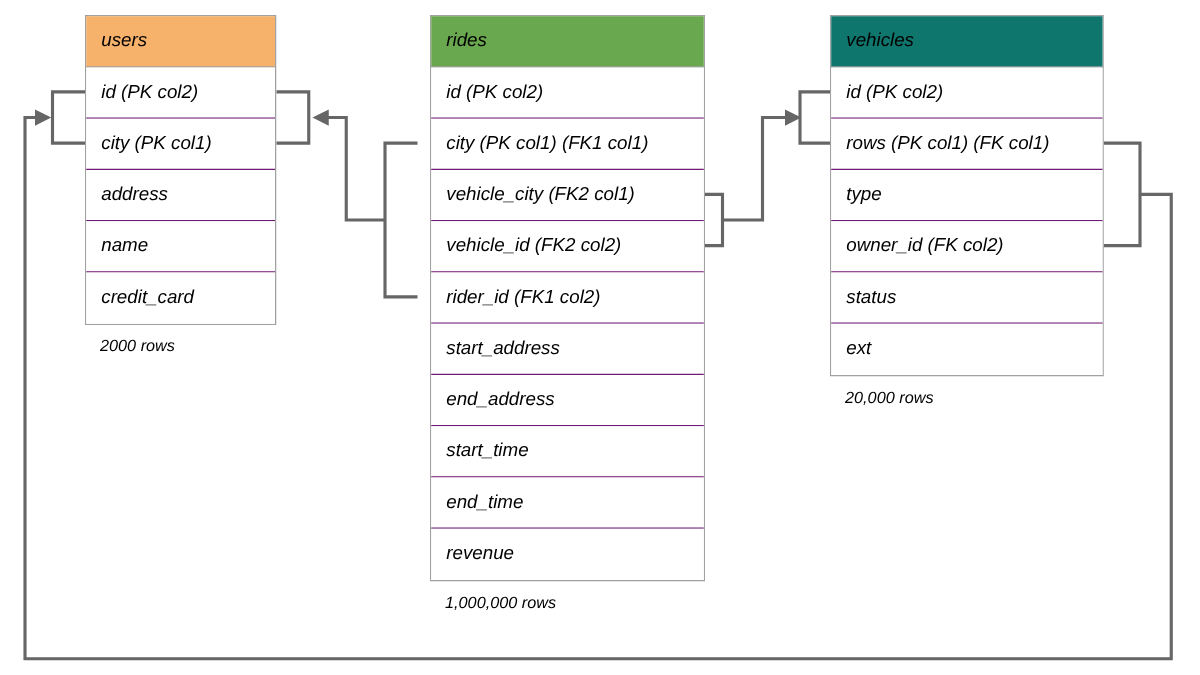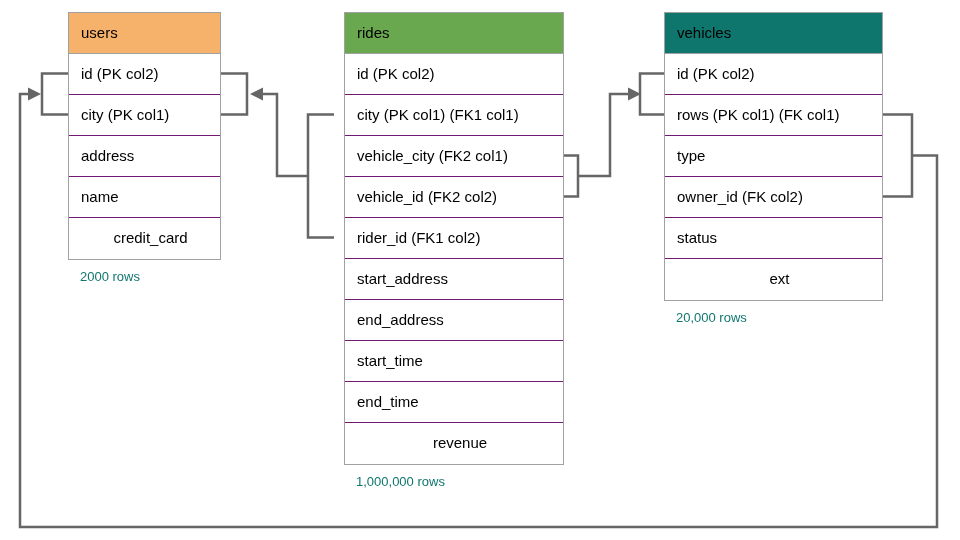--- a/index.html
+++ b/index.html
@@ -4,20 +4,21 @@
 <style>
   html, body { margin: 0; padding: 0; background: #ffffff; }
   .canvas {
     position: relative;
     width: 960px;
     height: 540px;
     background: #ffffff;
     overflow: hidden;
     font-family: "Liberation Sans", sans-serif;
     color: #000000;
+    font-style: italic;
   }
   .connector-svg {
     position: absolute;
     left: 0; top: 0;
     width: 960px; height: 540px;
     pointer-events: none;
   }
   .er-table-wrap {
     position: absolute;
     box-sizing: border-box;
@@ -42,26 +43,26 @@
     box-sizing: border-box;
     height: 41px;
     line-height: 40px;
     padding-left: 12px;
     font-size: 15px;
     border-bottom: 1px solid #701a75;
     background: #ffffff;
     overflow: hidden;
     white-space: nowrap;
   }
-  .er-row:last-child { border-bottom: none; text-align: center; }
+  .er-row:last-child { border-bottom: none; }
   .er-caption {
     margin-top: 9px;
     padding-left: 12px;
     font-size: 13px;
-    color: #0f766e;
+    color: #000000;
   }
 </style>
 </head>
 <body>
 
 <div class="canvas">
 
   <svg class="connector-svg" viewBox="0 0 960 540" xmlns="http://www.w3.org/2000/svg">
 
     <g class="connector" fill="none" stroke="#666666" stroke-width="2.5">

